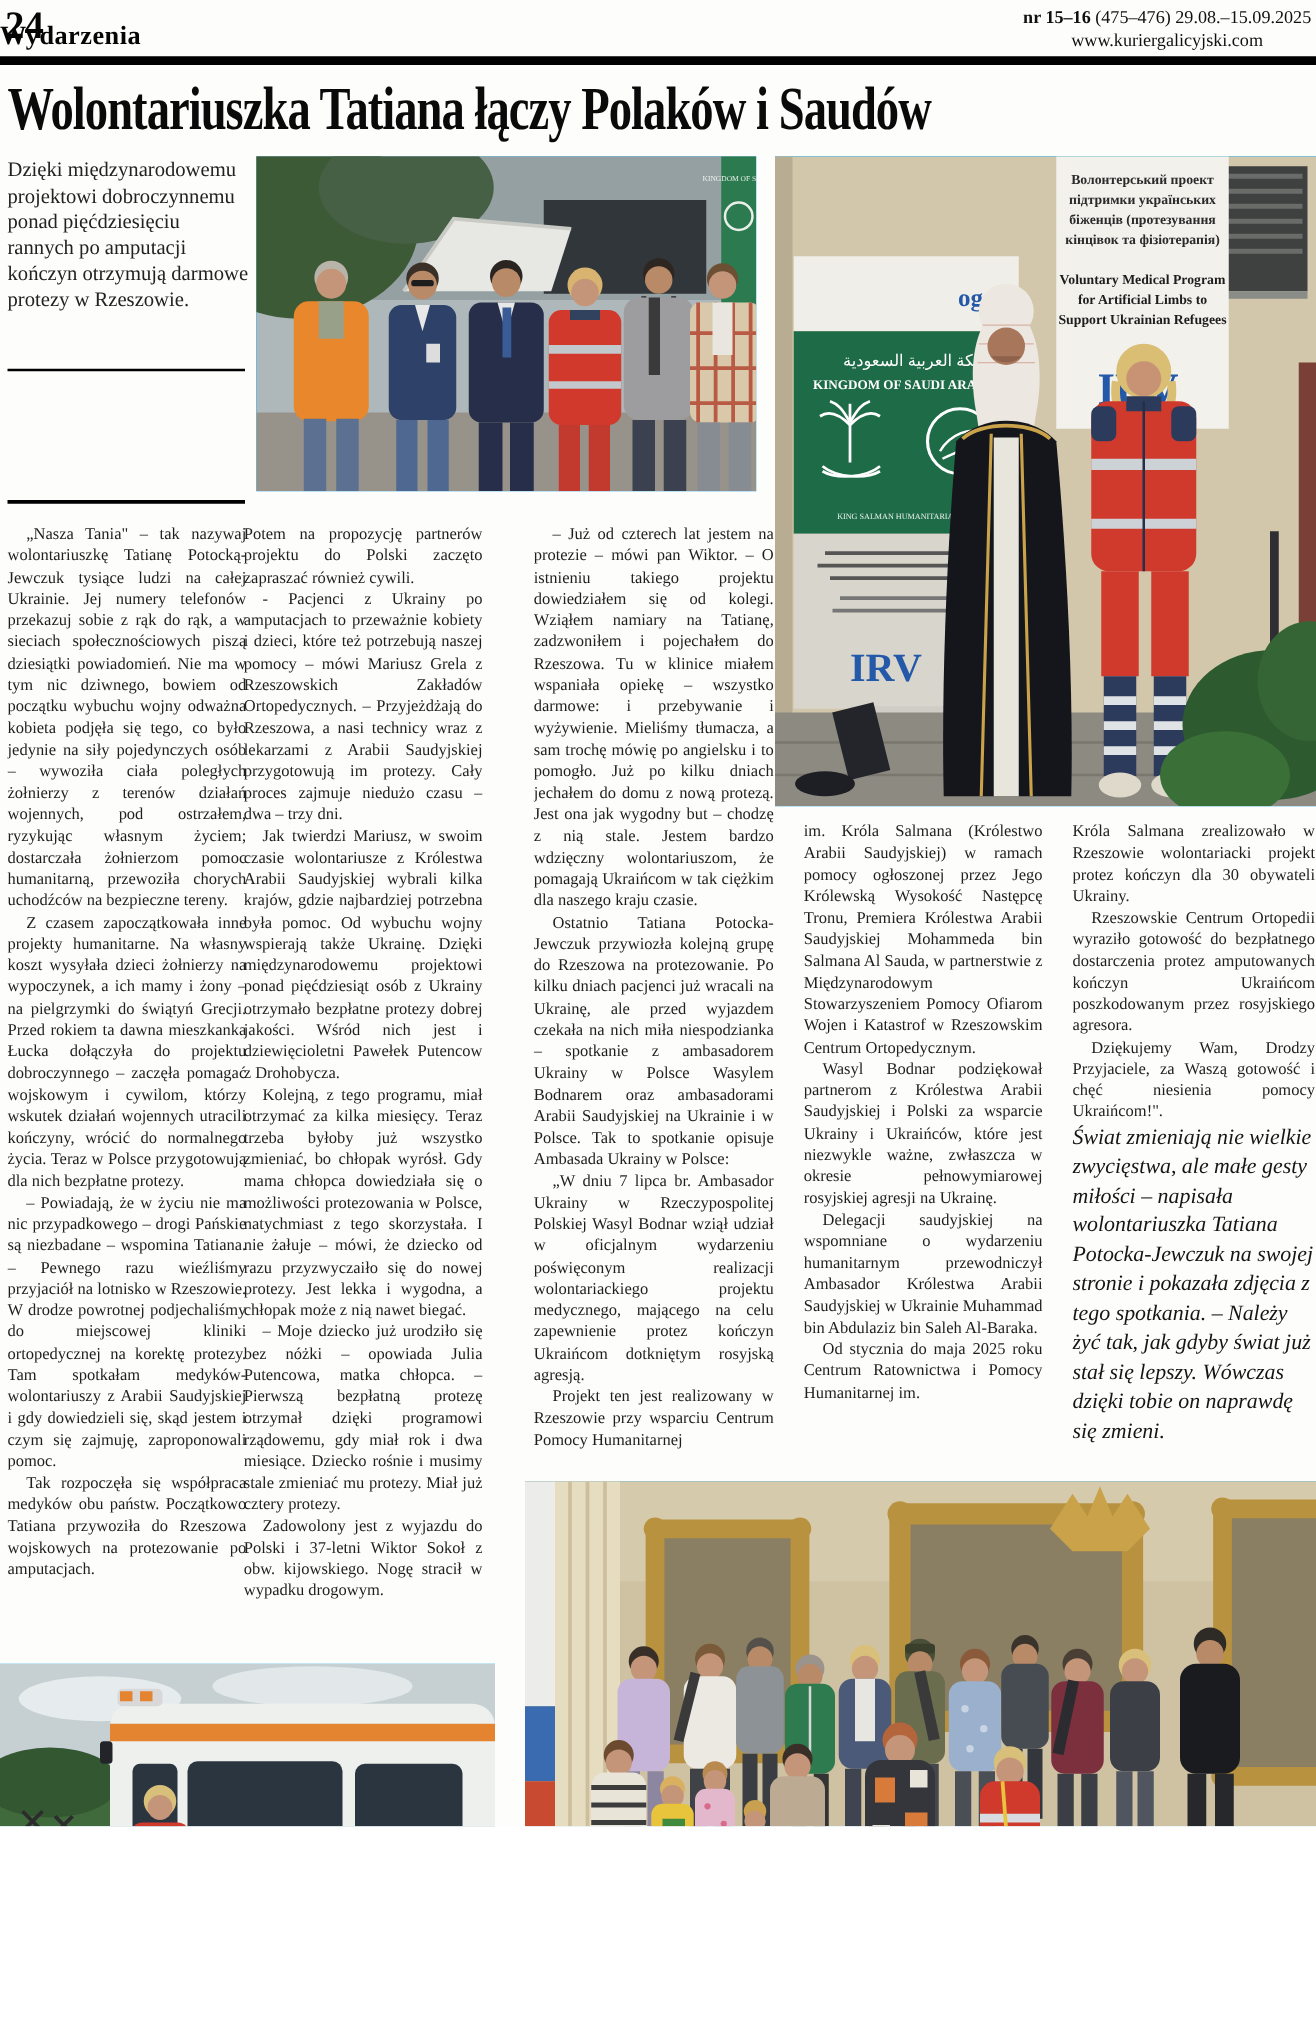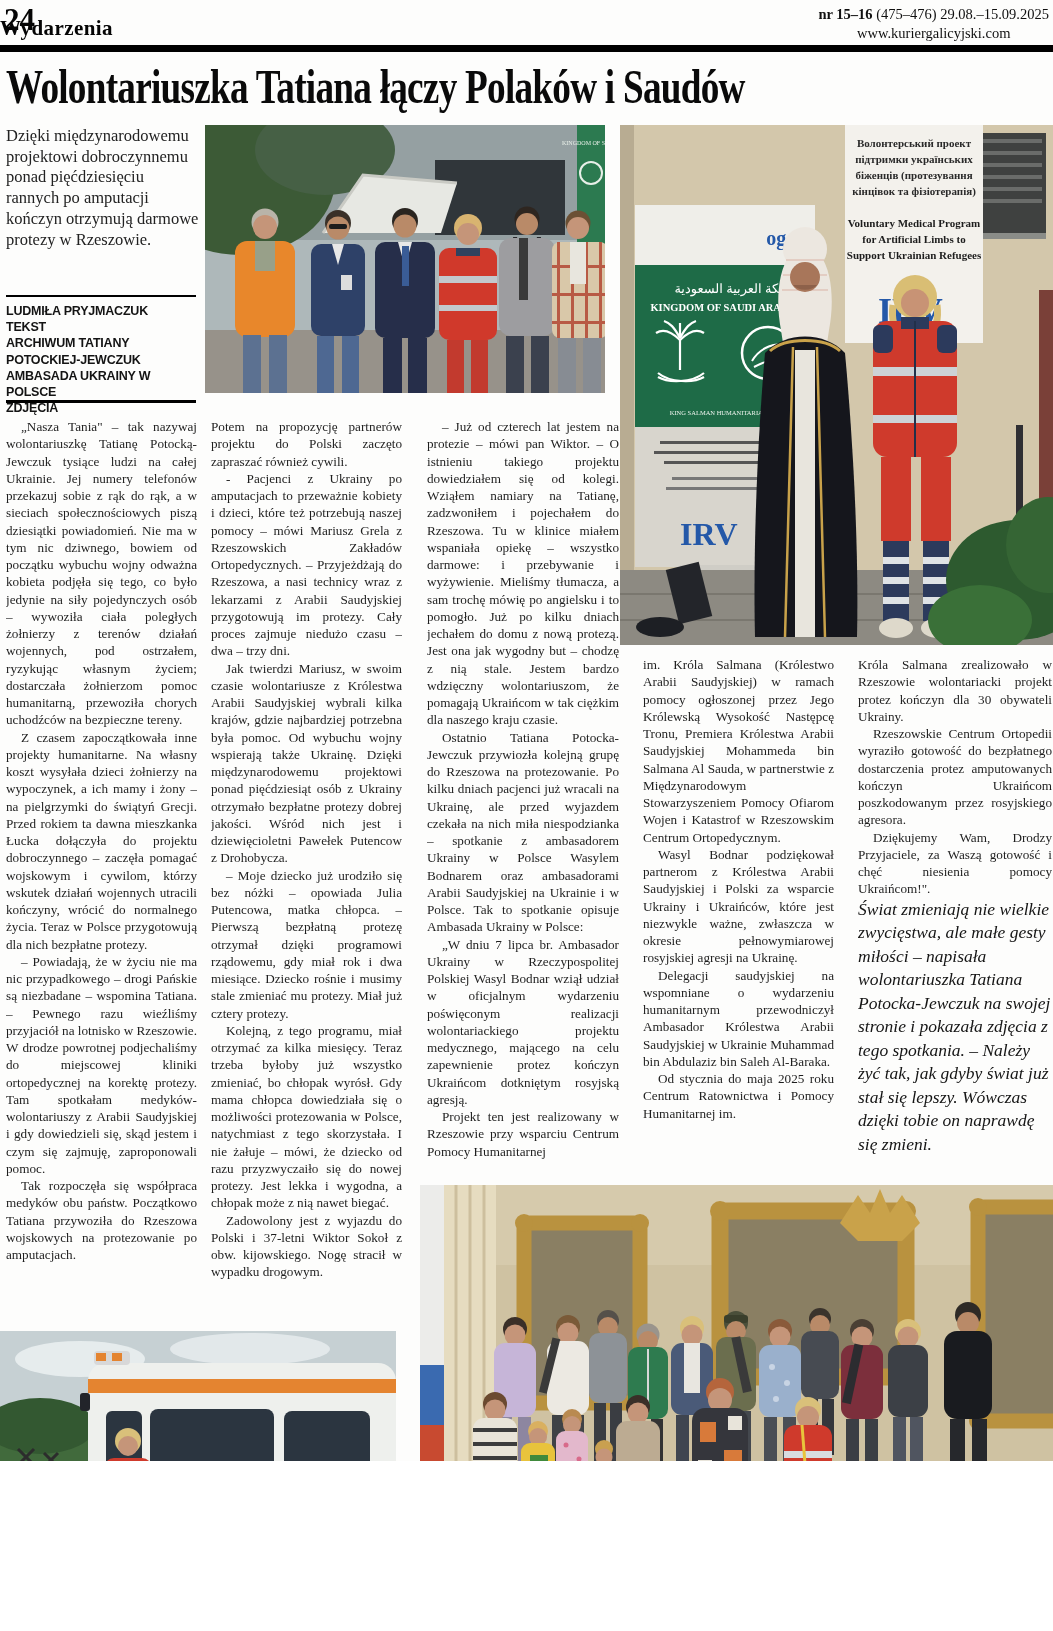--- a/index.html
+++ b/index.html
@@ -19,21 +19,21 @@
   .lead{left:6px;top:126px;width:193px;font-size:16.5px;line-height:20.7px;color:#222}
   .rule1{left:6px;top:295px;width:190px;height:2px;background:#000}
   .rule2{left:6px;top:400px;width:190px;height:3px;background:#000}
   .byline{left:6px;top:303px;width:191px;font-family:"Liberation Sans",sans-serif;
           font-weight:bold;font-size:12.5px;line-height:16.2px;letter-spacing:-.2px;color:#141414}
   
   .col{font-size:13.2px;line-height:17.25px;color:#1e1e1e;overflow:hidden;text-align:justify}
   .col p{margin:0;text-indent:15px}
   .col p.cont{text-indent:0}
   .c1{left:6px;top:418px;width:191px;height:912px}
-  .c2{left:211px;top:418px;width:191px;height:912px}
+  .c2{left:195px;top:418px;width:191px;height:912px}
   .c3{left:427px;top:418px;width:192px;height:760px}
   .c4{left:643px;top:656px;width:191px;height:524px}
   .c5{left:858px;top:656px;width:194px;height:528px}
   .pullquote{font-style:italic;font-weight:normal;font-size:17.5px;line-height:23.5px;
              text-align:left;margin-top:13px;text-indent:0!important;color:#151515}
   
   .ph{overflow:hidden;background:#0ea5e9}
   .ph svg{display:block}
   .pA{left:205px;top:125px;width:400px;height:268px}
   .pB{left:620px;top:125px;width:433px;height:520px}
@@ -50,41 +50,34 @@
   <div class="abs issue">
     <div><b>nr 15–16</b><span> (475–476) 29.08.–15.09.2025</span></div>
     <div>www.kuriergalicyjski.com</div>
   </div>
   <div class="abs bar"></div>
 
   <h1 class="abs headline" style="margin:0">Wolontariuszka Tatiana łączy Polaków i Saudów</h1>
 
   <div class="abs lead">Dzięki międzynarodowemu projektowi dobroczynnemu ponad pięćdziesięciu rannych po amputacji kończyn otrzymują darmowe protezy w Rzeszowie.</div>
   <div class="abs rule1"></div>
-  <div class="abs byline">
-    <div>LUDMIŁA PRYJMACZUK</div>
-    <div>TEKST</div>
-    <div>ARCHIWUM TATIANY POTOCKIEJ-JEWCZUK</div>
-    <div>AMBASADA UKRAINY W POLSCE</div>
-    <div>ZDJĘCIA</div>
-  </div>
   <div class="abs rule2"></div>
 
   <div class="abs col c1">
     <p>„Nasza Tania" – tak nazywaj wolontariuszkę Tatianę Potocką-Jewczuk tysiące ludzi na całej Ukrainie. Jej numery telefonów przekazuj sobie z rąk do rąk, a w sieciach społecznościowych piszą dziesiątki powiadomień. Nie ma w tym nic dziwnego, bowiem od początku wybuchu wojny odważna kobieta podjęła się tego, co było jedynie na siły pojedynczych osób – wywoziła ciała poległych żołnierzy z terenów działań wojennych, pod ostrzałem, ryzykując własnym życiem; dostarczała żołnierzom pomoc humanitarną, przewoziła chorych uchodźców na bezpieczne tereny.</p>
     <p>Z czasem zapoczątkowała inne projekty humanitarne. Na własny koszt wysyłała dzieci żołnierzy na wypoczynek, a ich mamy i żony – na pielgrzymki do świątyń Grecji. Przed rokiem ta dawna mieszkanka Łucka dołączyła do projektu dobroczynnego – zaczęła pomagać wojskowym i cywilom, którzy wskutek działań wojennych utracili kończyny, wrócić do normalnego życia. Teraz w Polsce przygotowują dla nich bezpłatne protezy.</p>
     <p>– Powiadają, że w życiu nie ma nic przypadkowego – drogi Pańskie są niezbadane – wspomina Tatiana. – Pewnego razu wieźliśmy przyjaciół na lotnisko w Rzeszowie. W drodze powrotnej podjechaliśmy do miejscowej kliniki ortopedycznej na korektę protezy. Tam spotkałam medyków-wolontariuszy z Arabii Saudyjskiej i gdy dowiedzieli się, skąd jestem i czym się zajmuję, zaproponowali pomoc.</p>
     <p>Tak rozpoczęła się współpraca medyków obu państw. Początkowo Tatiana przywoziła do Rzeszowa wojskowych na protezowanie po amputacjach.</p>
   </div>
   <div class="abs col c2">
     <p class="cont">Potem na propozycję partnerów projektu do Polski zaczęto zapraszać również cywili.</p>
     <p>- Pacjenci z Ukrainy po amputacjach to przeważnie kobiety i dzieci, które też potrzebują naszej pomocy – mówi Mariusz Grela z Rzeszowskich Zakładów Ortopedycznych. – Przyjeżdżają do Rzeszowa, a nasi technicy wraz z lekarzami z Arabii Saudyjskiej przygotowują im protezy. Cały proces zajmuje niedużo czasu – dwa – trzy dni.</p>
     <p>Jak twierdzi Mariusz, w swoim czasie wolontariusze z Królestwa Arabii Saudyjskiej wybrali kilka krajów, gdzie najbardziej potrzebna była pomoc. Od wybuchu wojny wspierają także Ukrainę. Dzięki międzynarodowemu projektowi ponad pięćdziesiąt osób z Ukrainy otrzymało bezpłatne protezy dobrej jakości. Wśród nich jest i dziewięcioletni Pawełek Putencow z Drohobycza.</p>
+    <p>Kolejną, z tego programu, miał otrzymać za kilka miesięcy. Teraz trzeba byłoby już wszystko zmieniać, bo chłopak wyrósł. Gdy mama chłopca dowiedziała się o możliwości protezowania w Polsce, natychmiast z tego skorzystała. I nie żałuje – mówi, że dziecko od razu przyzwyczaiło się do nowej protezy. Jest lekka i wygodna, a chłopak może z nią nawet biegać.</p>
     <p>– Moje dziecko już urodziło się bez nóżki – opowiada Julia Putencowa, matka chłopca. – Pierwszą bezpłatną protezę otrzymał dzięki programowi rządowemu, gdy miał rok i dwa miesiące. Dziecko rośnie i musimy stale zmieniać mu protezy. Miał już cztery protezy.</p>
-    <p>Kolejną, z tego programu, miał otrzymać za kilka miesięcy. Teraz trzeba byłoby już wszystko zmieniać, bo chłopak wyrósł. Gdy mama chłopca dowiedziała się o możliwości protezowania w Polsce, natychmiast z tego skorzystała. I nie żałuje – mówi, że dziecko od razu przyzwyczaiło się do nowej protezy. Jest lekka i wygodna, a chłopak może z nią nawet biegać.</p>
     <p>Zadowolony jest z wyjazdu do Polski i 37-letni Wiktor Sokoł z obw. kijowskiego. Nogę stracił w wypadku drogowym.</p>
   </div>
   <div class="abs col c3">
     <p>– Już od czterech lat jestem na protezie – mówi pan Wiktor. – O istnieniu takiego projektu dowiedziałem się od kolegi. Wziąłem namiary na Tatianę, zadzwoniłem i pojechałem do Rzeszowa. Tu w klinice miałem wspaniała opiekę – wszystko darmowe: i przebywanie i wyżywienie. Mieliśmy tłumacza, a sam trochę mówię po angielsku i to pomogło. Już po kilku dniach jechałem do domu z nową protezą. Jest ona jak wygodny but – chodzę z nią stale. Jestem bardzo wdzięczny wolontariuszom, że pomagają Ukraińcom w tak ciężkim dla naszego kraju czasie.</p>
     <p>Ostatnio Tatiana Potocka-Jewczuk przywiozła kolejną grupę do Rzeszowa na protezowanie. Po kilku dniach pacjenci już wracali na Ukrainę, ale przed wyjazdem czekała na nich miła niespodzianka – spotkanie z ambasadorem Ukrainy w Polsce Wasylem Bodnarem oraz ambasadorami Arabii Saudyjskiej na Ukrainie i w Polsce. Tak to spotkanie opisuje Ambasada Ukrainy w Polsce:</p>
     <p>„W dniu 7 lipca br. Ambasador Ukrainy w Rzeczypospolitej Polskiej Wasyl Bodnar wziął udział w oficjalnym wydarzeniu poświęconym realizacji wolontariackiego projektu medycznego, mającego na celu zapewnienie protez kończyn Ukraińcom dotkniętym rosyjską agresją.</p>
     <p>Projekt ten jest realizowany w Rzeszowie przy wsparciu Centrum Pomocy Humanitarnej</p>
   </div>
   <div class="abs col c4">
     <p class="cont">im. Króla Salmana (Królestwo Arabii Saudyjskiej) w ramach pomocy ogłoszonej przez Jego Królewską Wysokość Następcę Tronu, Premiera Królestwa Arabii Saudyjskiej Mohammeda bin Salmana Al Sauda, w partnerstwie z Międzynarodowym Stowarzyszeniem Pomocy Ofiarom Wojen i Katastrof w Rzeszowskim Centrum Ortopedycznym.</p>

